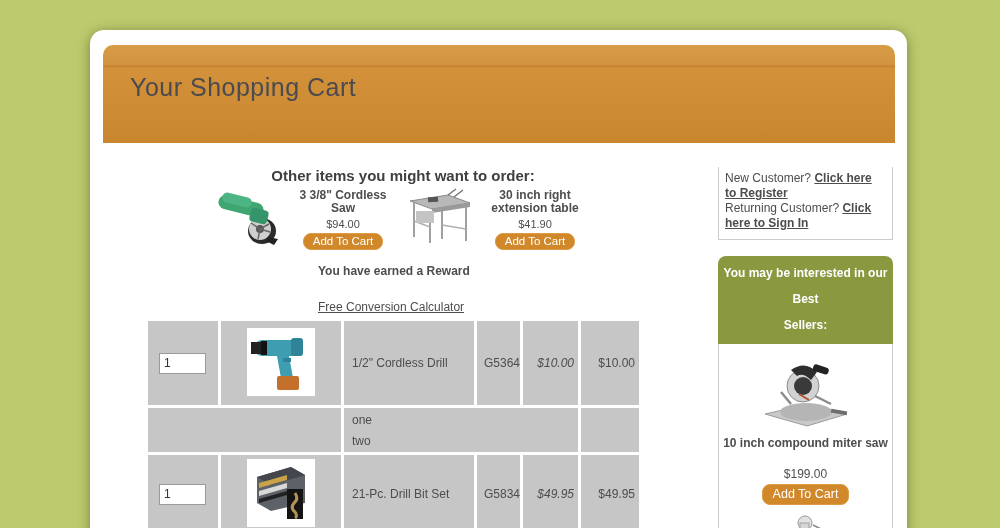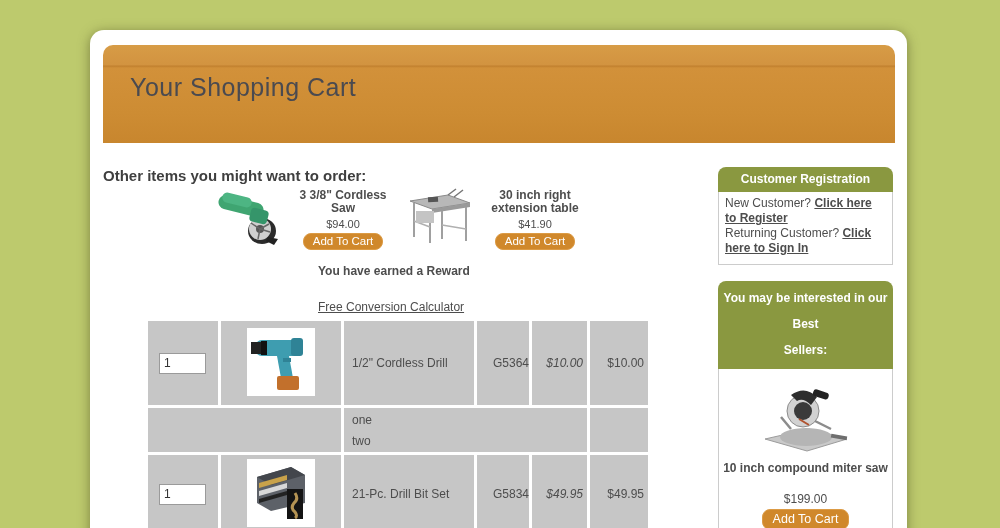--- a/index.html
+++ b/index.html
@@ -22,21 +22,21 @@
   .banner h1 {
     padding:28px 0 0 27px; font-size:25px; font-weight:normal;
     color:#4a4a50; letter-spacing:.5px;
   }
 
   .content-row { display:flex; padding-left:13px; margin-top:24px; }
   .main-col { width:600px; }
   .side-col { width:175px; margin-left:15px; }
 
   
-  .sugg-heading { font-size:15px; font-weight:bold; color:#3f3f3f; }
+  .sugg-heading { text-align:center; font-size:15px; font-weight:bold; color:#3f3f3f; }
   .sugg-row { display:flex; justify-content:center; gap:10px; margin-top:3px; }
   .sugg-item { display:flex; gap:6px; }
   .sugg-img { width:66px; height:58px; flex:0 0 auto; }
   .sugg-txt { width:110px; text-align:center; font-size:12px; color:#4d4d4d; }
   .sugg-name { font-weight:bold; line-height:13px; margin-top:2px; }
   .sugg-price { margin-top:3px; font-size:11px; }
 
   .btn-cart {
     display:inline-block; margin-top:3px; padding:1px 9px 2px;
     background:#d0882b; border:1px solid #dc9b45; border-radius:8px;
@@ -49,21 +49,21 @@
   .reward-msg { font-weight:bold; }
   .reward-link { display:inline-block; margin-top:22px; color:#4d4d4d; text-decoration:underline; cursor:pointer; }
 
   
   table.cart { border-spacing:3px; margin:4px 0 0 42px; }
   table.cart th { font-size:12px; font-weight:bold; color:#3f3f3f; height:16px; text-align:center; }
   table.cart td { background:#c6c6c6; font-size:12px; color:#4d4d4d; vertical-align:middle; }
   td.c-qty { width:70px; padding-left:11px; }
   td.c-img { width:120px; text-align:center; }
   td.c-name { width:130px; padding-left:8px; }
-  td.c-sku { width:36px; padding-left:16px; }
+  td.c-sku { width:36px; padding-left:7px; }
   td.c-each { width:55px; text-align:right; padding-right:4px; font-style:italic; }
   td.c-total { width:58px; text-align:right; padding-right:4px; }
   .row-tall td { height:84px; }
   .row-mid td { height:78px; }
   .row-note td { height:28px; vertical-align:top; padding-top:2px; }
   .row-cut td { height:60px; vertical-align:top; padding-top:5px; }
   .note-text { white-space:pre-line; line-height:21px; }
   input.qty {
     width:47px; height:21px; border:1px solid #9a9a9a; background:#ffffff;
     font-size:12px; padding-left:4px; color:#333333; font-family:"Liberation Sans",sans-serif;
@@ -212,21 +212,20 @@
           <td class="c-each"></td>
           <td class="c-total"></td>
         </tr>
       </tbody>
         </table>
 
     </div>
 
     <div class="side-col">
 
-      <div class="side-box-head">Customer Registration</div>
       <div class="side-box-body reg-body">
         <span>New Customer? </span><a>Click here to Register</a><br>
         <span>Returning Customer? </span><a>Click here to Sign In</a>
       </div>
 
       <div class="side-box-head bs-head">
         <div>You may be interested in our Best</div>
         <div>Sellers:</div>
       </div>
       <div class="side-box-body bs-body">

